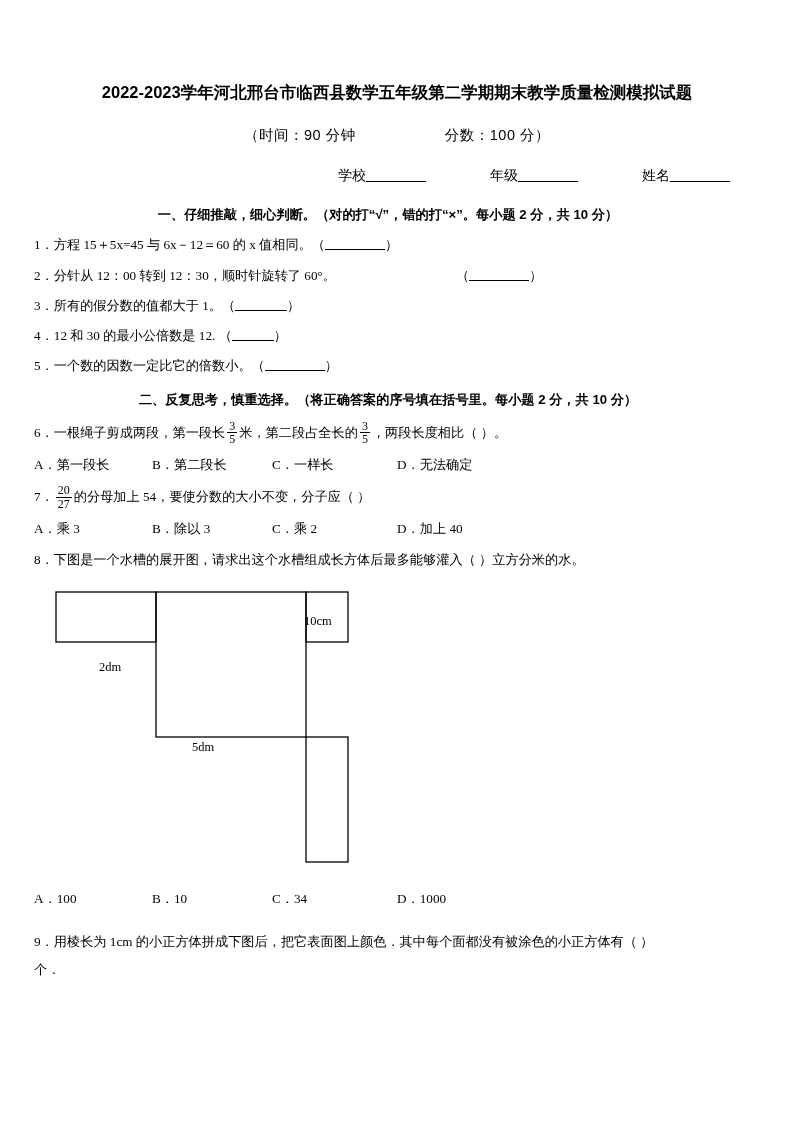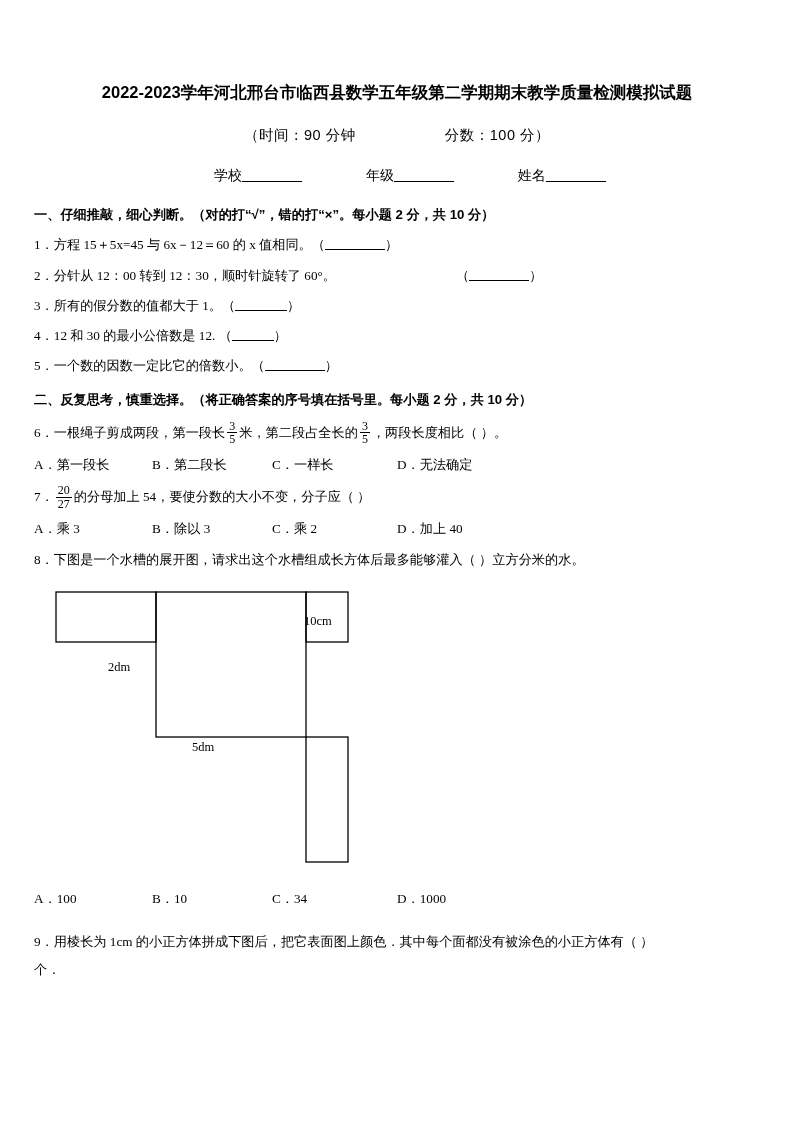--- a/index.html
+++ b/index.html
@@ -42,20 +42,21 @@
   }
   .subtitle-row .gap {
     display: inline-block;
     width: 80px;
   }
   .info-row {
     margin-top: 22px;
     font-size: 14px;
     font-family: "Liberation Sans", sans-serif;
     padding-left: 210px;
+    text-align: right;
   }
   .info-row span.field {
     display: inline-block;
     margin-right: 60px;
   }
   .underline-blank {
     display: inline-block;
     border-bottom: 1px solid #000;
     width: 60px;
     height: 13px;
@@ -66,20 +67,21 @@
     margin-top: 20px;
     font-size: 13.2px;
     line-height: 1.55;
   }
   .section-head {
     font-family: "Liberation Sans", sans-serif;
     font-weight: bold;
     font-size: 13.2px;
     margin-top: 14px;
     margin-bottom: 6px;
+    text-align: center;
   }
   .q {
     margin: 9px 0 0 0;
     font-size: 13.2px;
     line-height: 1.6;
   }
   .q .blank {
     display: inline-block;
     border-bottom: 1px solid #000;
     width: 52px;
@@ -220,21 +222,21 @@
 
         <rect x="22" y="12" width="100" height="50" fill="none" stroke="#000" stroke-width="1.3"></rect>
 
         <rect x="122" y="12" width="150" height="145" fill="none" stroke="#000" stroke-width="1.3"></rect>
 
         <rect x="272" y="12" width="42" height="50" fill="none" stroke="#000" stroke-width="1.3"></rect>
 
         <rect x="272" y="157" width="42" height="125" fill="none" stroke="#000" stroke-width="1.3"></rect>
       </svg>
       <span class="lbl" style="left:270px; top:32px;font-family:Liberation Serif, serif;">10cm</span>
-      <span class="lbl" style="left:74px; top:78px;">2dm</span>
+      <span class="lbl" style="left:65px; top:78px;">2dm</span>
       <span class="lbl" style="left:158px; top:158px;">5dm</span>
     </div>
 
     <div class="options">
       <span class="opt opt-w1">A．100</span>
       <span class="opt opt-w2">B．10</span>
       <span class="opt opt-w3">C．34</span>
       <span class="opt">D．1000</span>
     </div>
 

